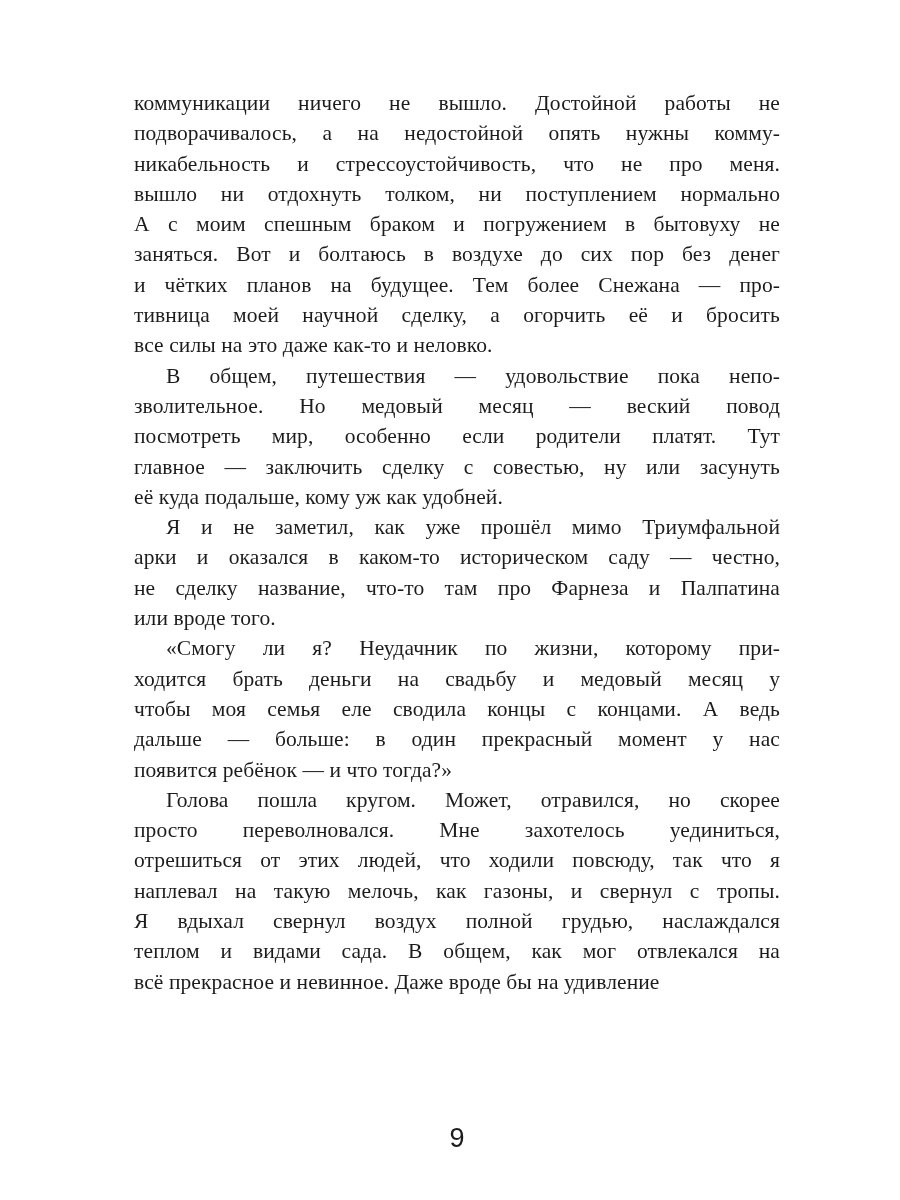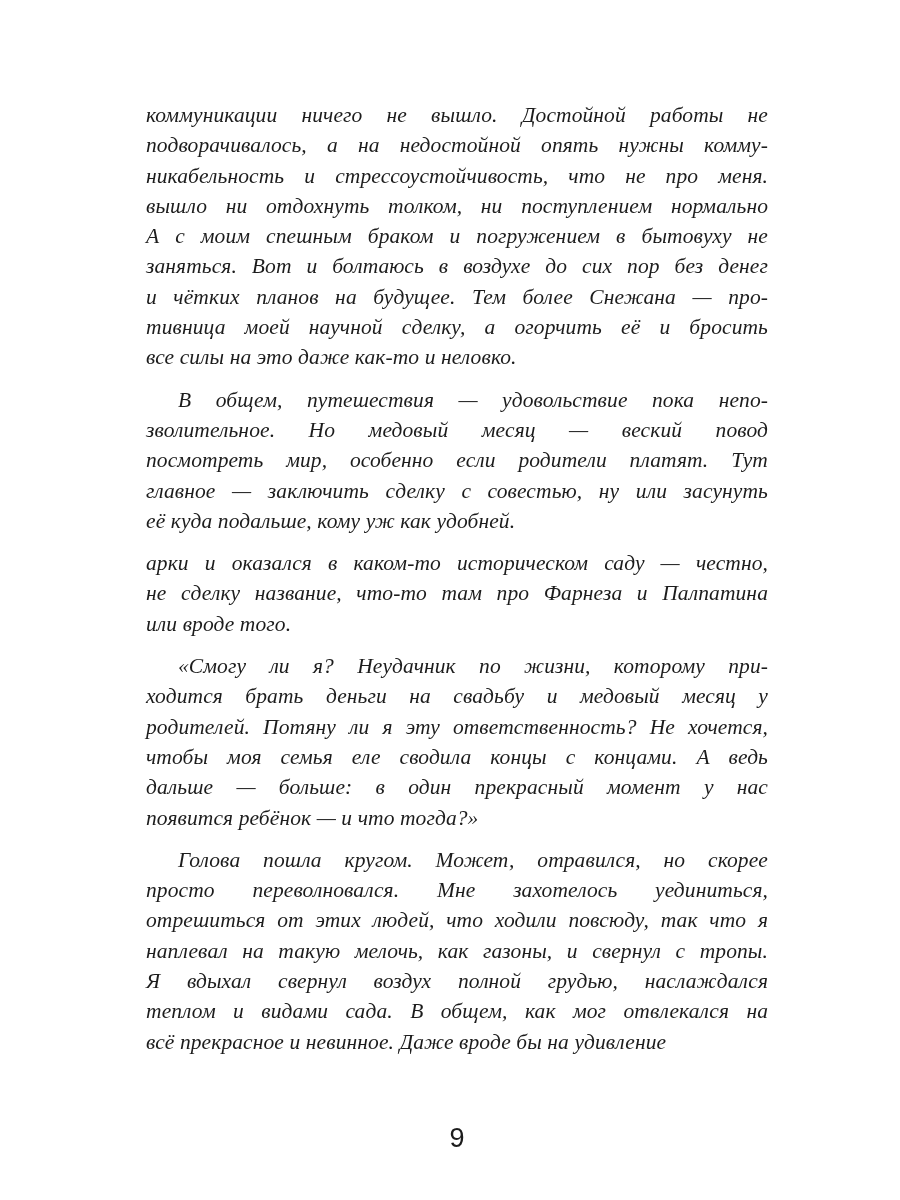--- a/index.html
+++ b/index.html
@@ -16,23 +16,22 @@
     font-family: "Liberation Serif", "DejaVu Serif", serif;
     color: #1c1c1c;
   }
   .text-block {
     position: absolute;
     left: 134px;
     top: 88px;
     width: 646px;
   }
   .paragraph {
-    margin: 12px;
+    margin: 0;
     padding: 0;
-    font-style: italic;
   }
   .line {
     font-size: 21.5px;
     line-height: 30.3px;
     letter-spacing: 0.1px;
     text-align: justify;
     text-align-last: justify;
   }
   .line.last {
     text-align-last: left;
@@ -69,28 +68,28 @@
         <div class="line last">все силы на это даже как-то и неловко.</div>
       </div>
       <div class="paragraph">
         <div class="line indent">В общем, путешествия — удовольствие пока непо-</div>
         <div class="line">зволительное. Но медовый месяц — веский повод</div>
         <div class="line">посмотреть мир, особенно если родители платят. Тут</div>
         <div class="line">главное — заключить сделку с совестью, ну или засунуть</div>
         <div class="line last">её куда подальше, кому уж как удобней.</div>
       </div>
       <div class="paragraph">
+        <div class="line indent">Я и не заметил, как уже прошёл мимо Триумфальной</div>
         <div class="line">арки и оказался в каком-то историческом саду — честно,</div>
         <div class="line">не сделку название, что-то там про Фарнеза и Палпатина</div>
         <div class="line last">или вроде того.</div>
       </div>
       <div class="paragraph">
         <div class="line indent">«Смогу ли я? Неудачник по жизни, которому при-</div>
         <div class="line">ходится брать деньги на свадьбу и медовый месяц у</div>
-        <div class="line">родителей. Потяну ли я эту ответственность? Не хочется,</div>
         <div class="line">чтобы моя семья еле сводила концы с концами. А ведь</div>
         <div class="line">дальше — больше: в один прекрасный момент у нас</div>
         <div class="line last">появится ребёнок — и что тогда?»</div>
       </div>
       <div class="paragraph">
         <div class="line indent">Голова пошла кругом. Может, отравился, но скорее</div>
         <div class="line">просто переволновался. Мне захотелось уединиться,</div>
         <div class="line">отрешиться от этих людей, что ходили повсюду, так что я</div>
         <div class="line">наплевал на такую мелочь, как газоны, и свернул с тропы.</div>
         <div class="line">Я вдыхал свернул воздух полной грудью, наслаждался</div>

